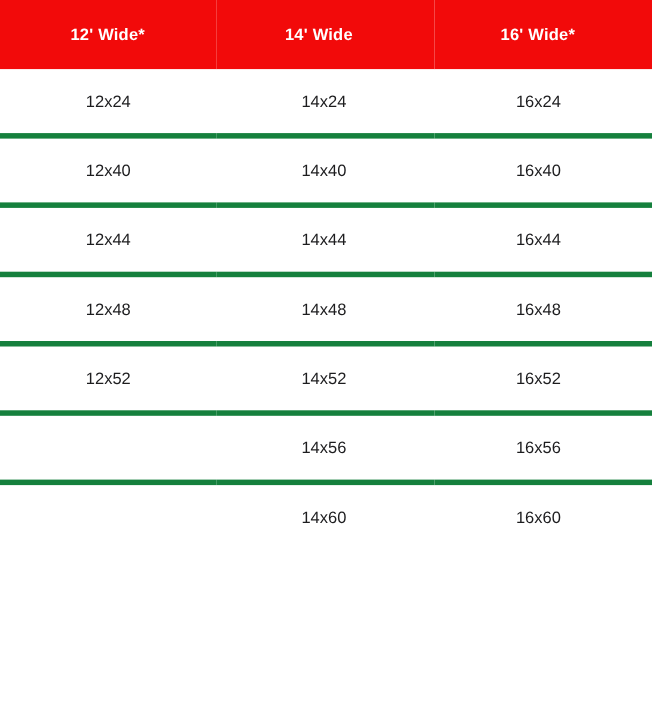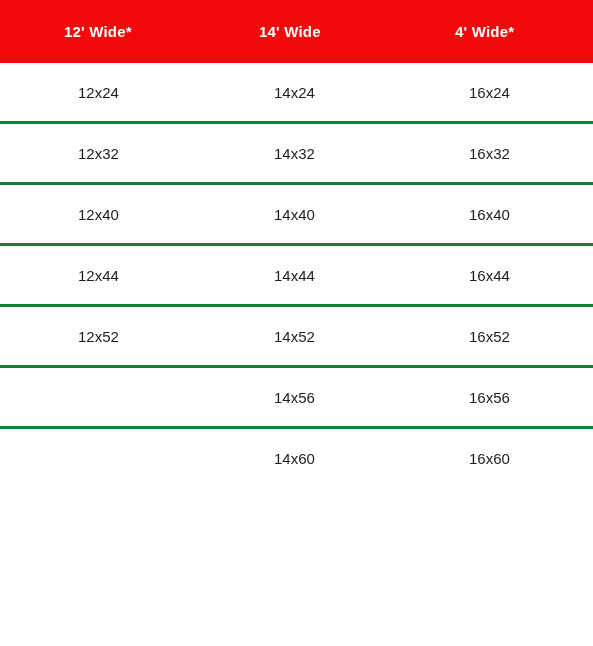--- a/index.html
+++ b/index.html
@@ -49,21 +49,21 @@
   }
 
   tbody td {
     height: 58px;
     padding: 0 0 0 78px;
     text-align: left;
     vertical-align: middle;
     color: #1d1d1f;
     font-size: 15px;
     font-weight: normal;
-    border-bottom: 3px solid #15803d;
+    border-bottom: 5px solid #15803d;
     border-top: none;
     border-left: none;
     border-right: none;
   }
   tbody td.col2 { padding-left: 77px; }
   tbody td.col3 { padding-left: 74px; }
 
   tbody tr.last-row td {
     border-bottom: none;
   }
@@ -74,43 +74,43 @@
 <table class="size-table">
   <colgroup>
     <col class="c1">
     <col class="c2">
     <col class="c3">
   </colgroup>
   <thead>
     <tr>
       <th class="h1">12' Wide*</th>
       <th class="h2">14' Wide</th>
-      <th class="h3">4' Wide*</th>
+      <th class="h3">16' Wide*</th>
     </tr>
   </thead>
   <tbody>
     <tr>
       <td class="col1">12x24</td>
       <td class="col2">14x24</td>
       <td class="col3">16x24</td>
-    </tr>
-    <tr>
-      <td class="col1">12x32</td>
-      <td class="col2">14x32</td>
-      <td class="col3">16x32</td>
     </tr>
     <tr>
       <td class="col1">12x40</td>
       <td class="col2">14x40</td>
       <td class="col3">16x40</td>
     </tr>
     <tr>
       <td class="col1">12x44</td>
       <td class="col2">14x44</td>
       <td class="col3">16x44</td>
+    </tr>
+    <tr>
+      <td class="col1">12x48</td>
+      <td class="col2">14x48</td>
+      <td class="col3">16x48</td>
     </tr>
     <tr>
       <td class="col1">12x52</td>
       <td class="col2">14x52</td>
       <td class="col3">16x52</td>
     </tr>
     <tr>
       <td class="col1"></td>
       <td class="col2">14x56</td>
       <td class="col3">16x56</td>

